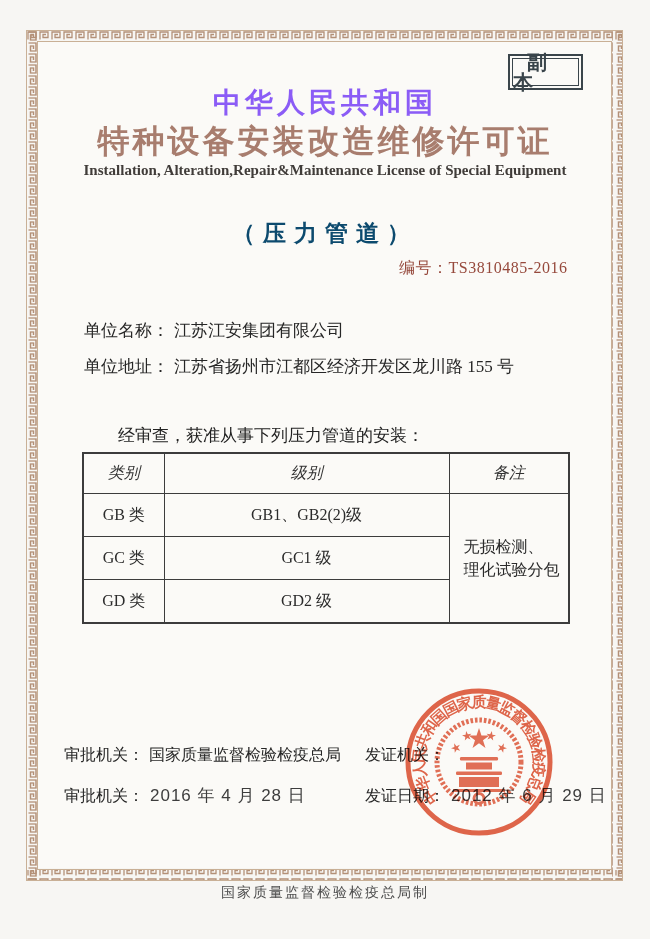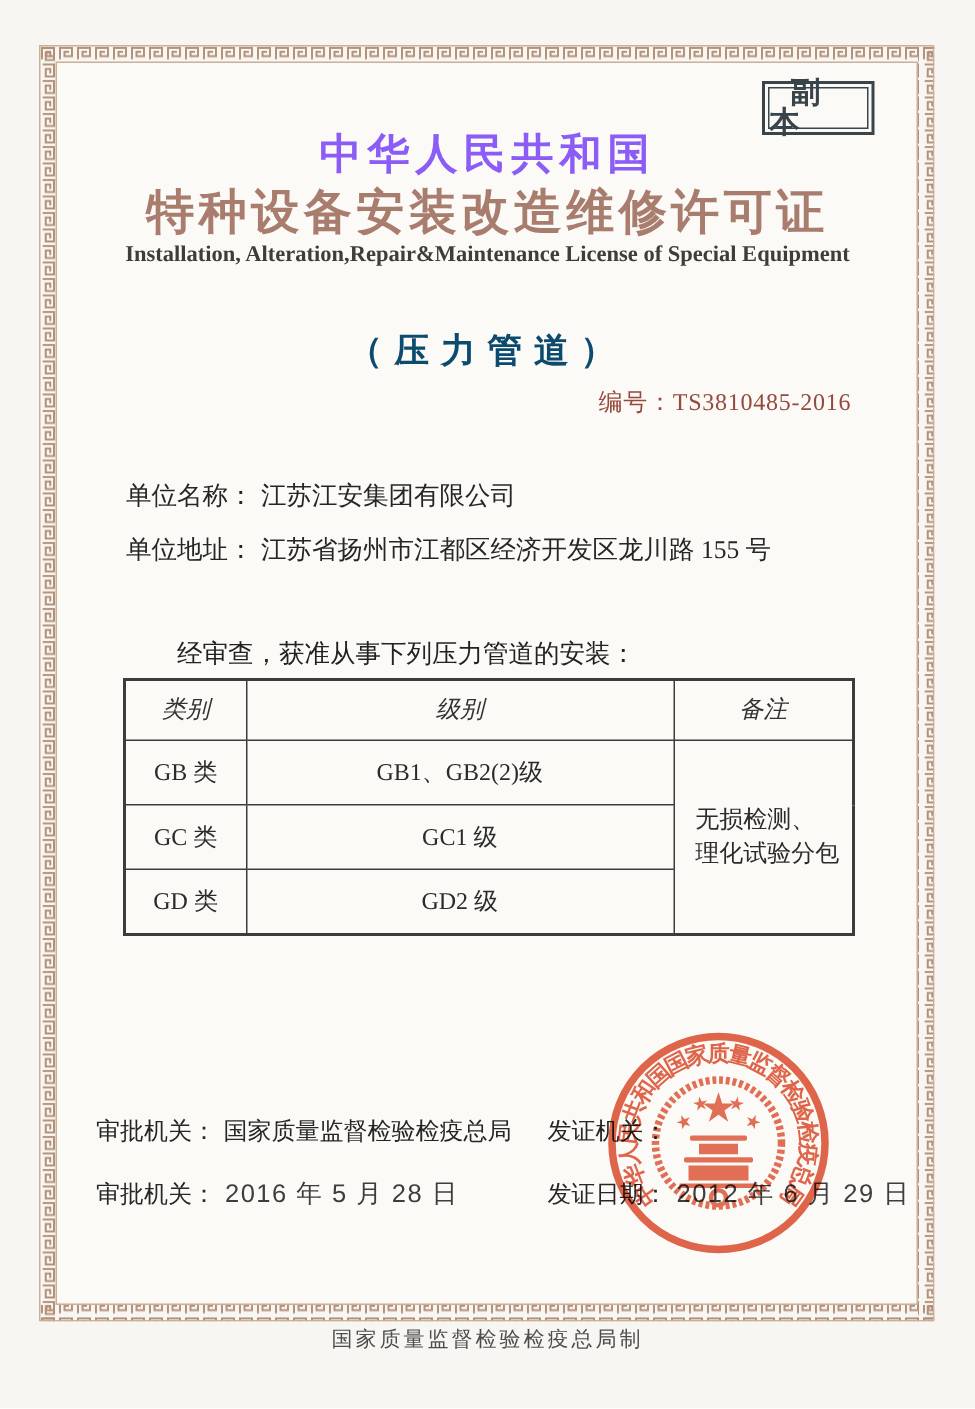--- a/index.html
+++ b/index.html
@@ -173,21 +173,21 @@
     </tbody>
       </table>
 
     <div class="bottom-row approval-row">
       <span>审批机关：</span><span class="org-val">国家质量监督检验检疫总局</span>
     </div>
     <div class="bottom-row issuer-row">
       <span>发证机关：</span>
     </div>
     <div class="bottom-row valid-row">
-      <span>审批机关：</span><span class="date-val">2016 年 5 月 28 日</span>
+      <span>审批机关：</span><span class="date-val">2016 年 4 月 28 日</span>
     </div>
     <div class="bottom-row issue-date-row">
       <span>发证日期：</span><span class="date-val">2012 年 6 月 29 日</span>
     </div>
 
     <div class="footer-note">国家质量监督检验检疫总局制</div>
   </div>
 
   <svg class="seal-svg" width="200" height="200" viewBox="-100 -100 200 200">
     <defs>

